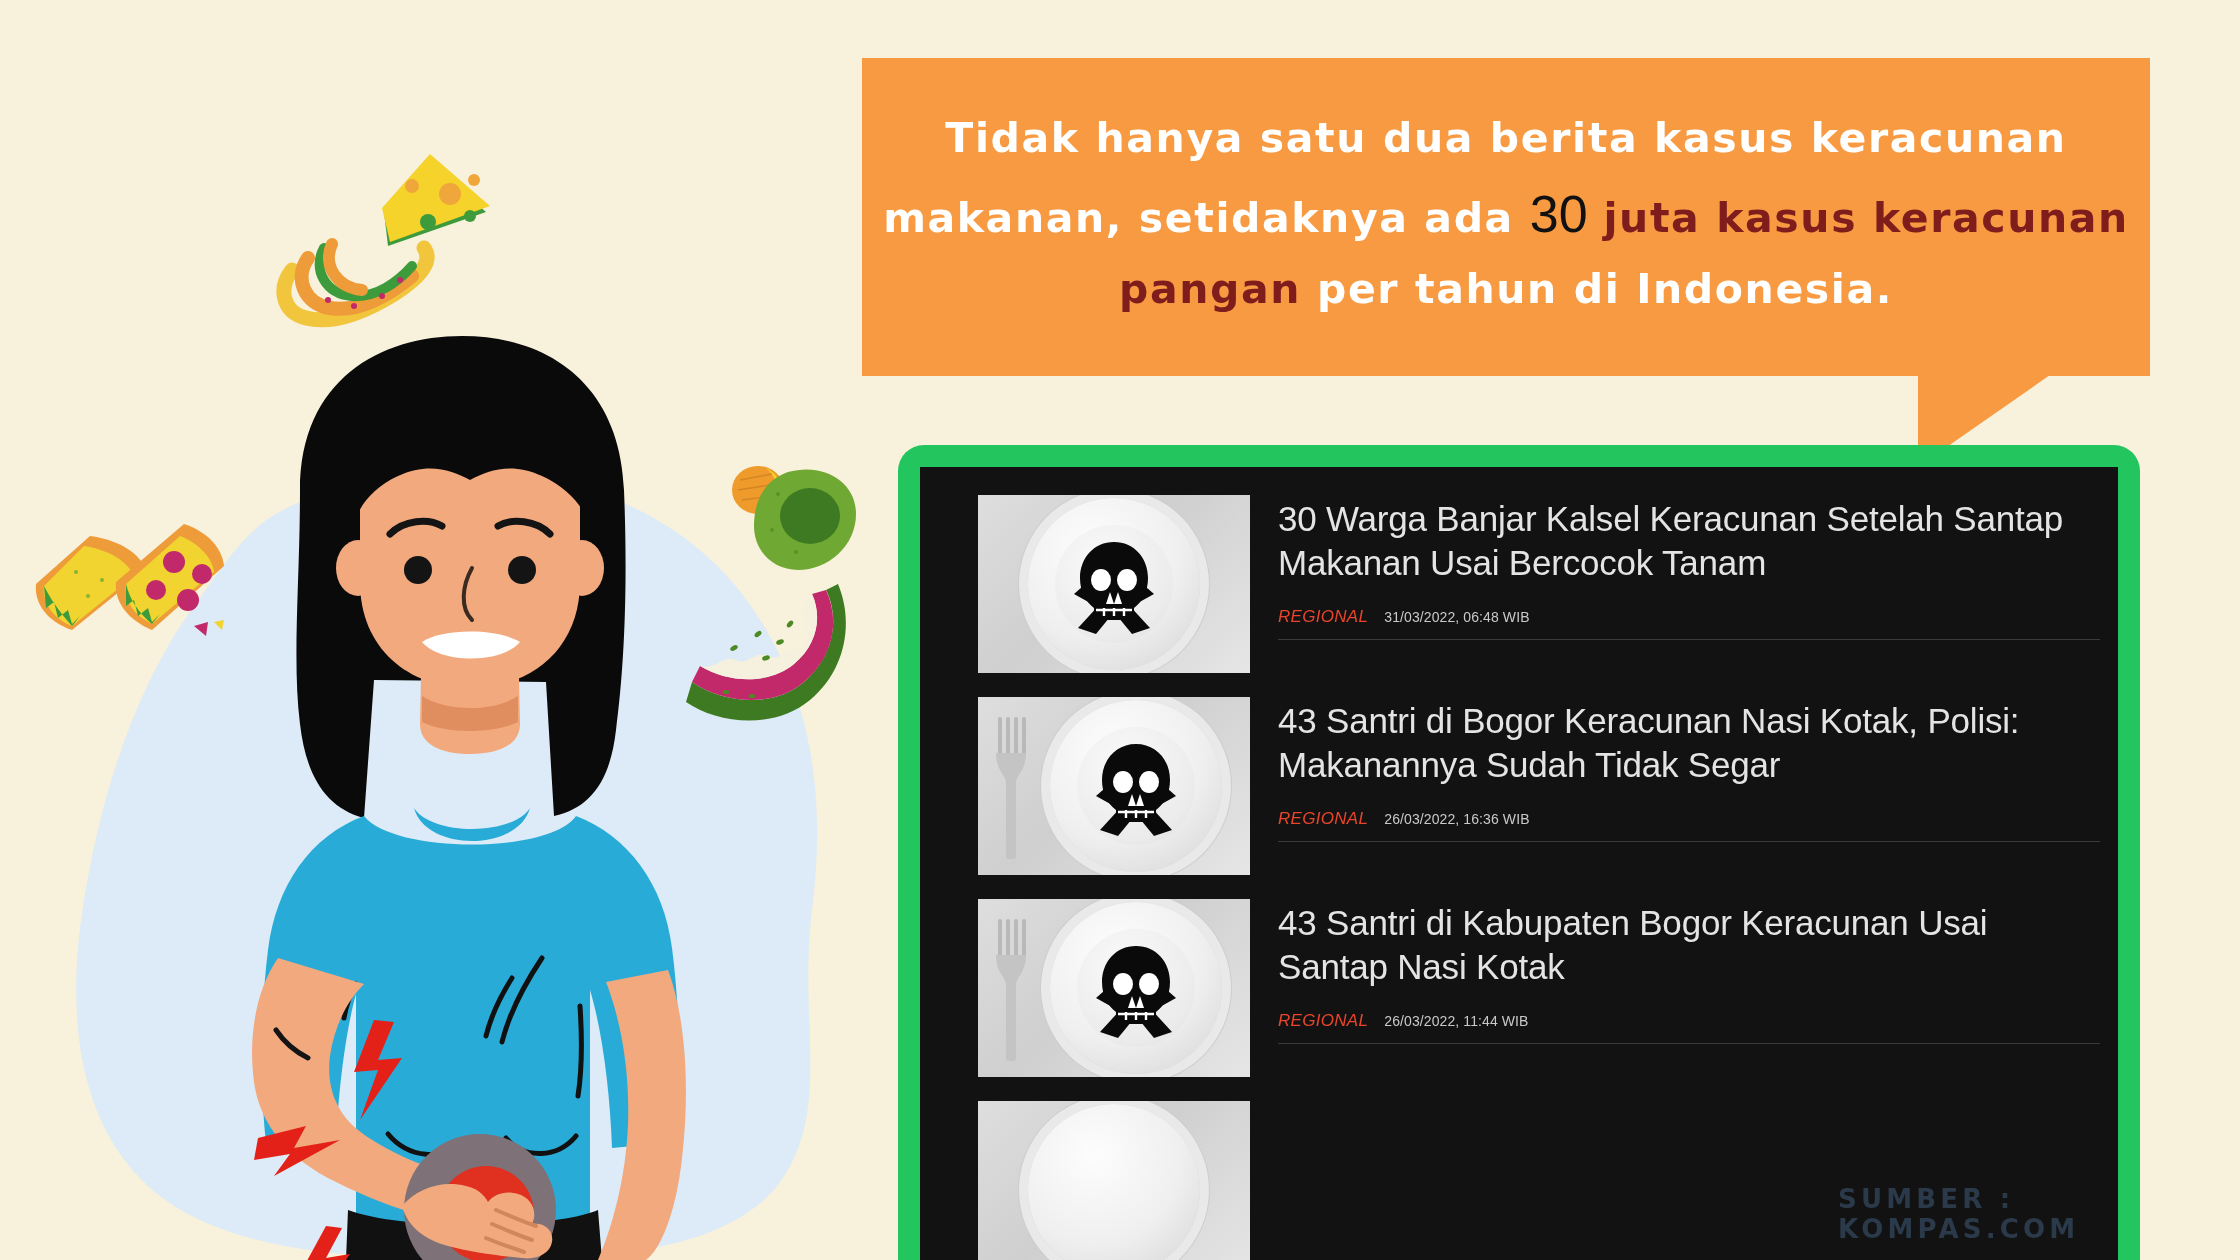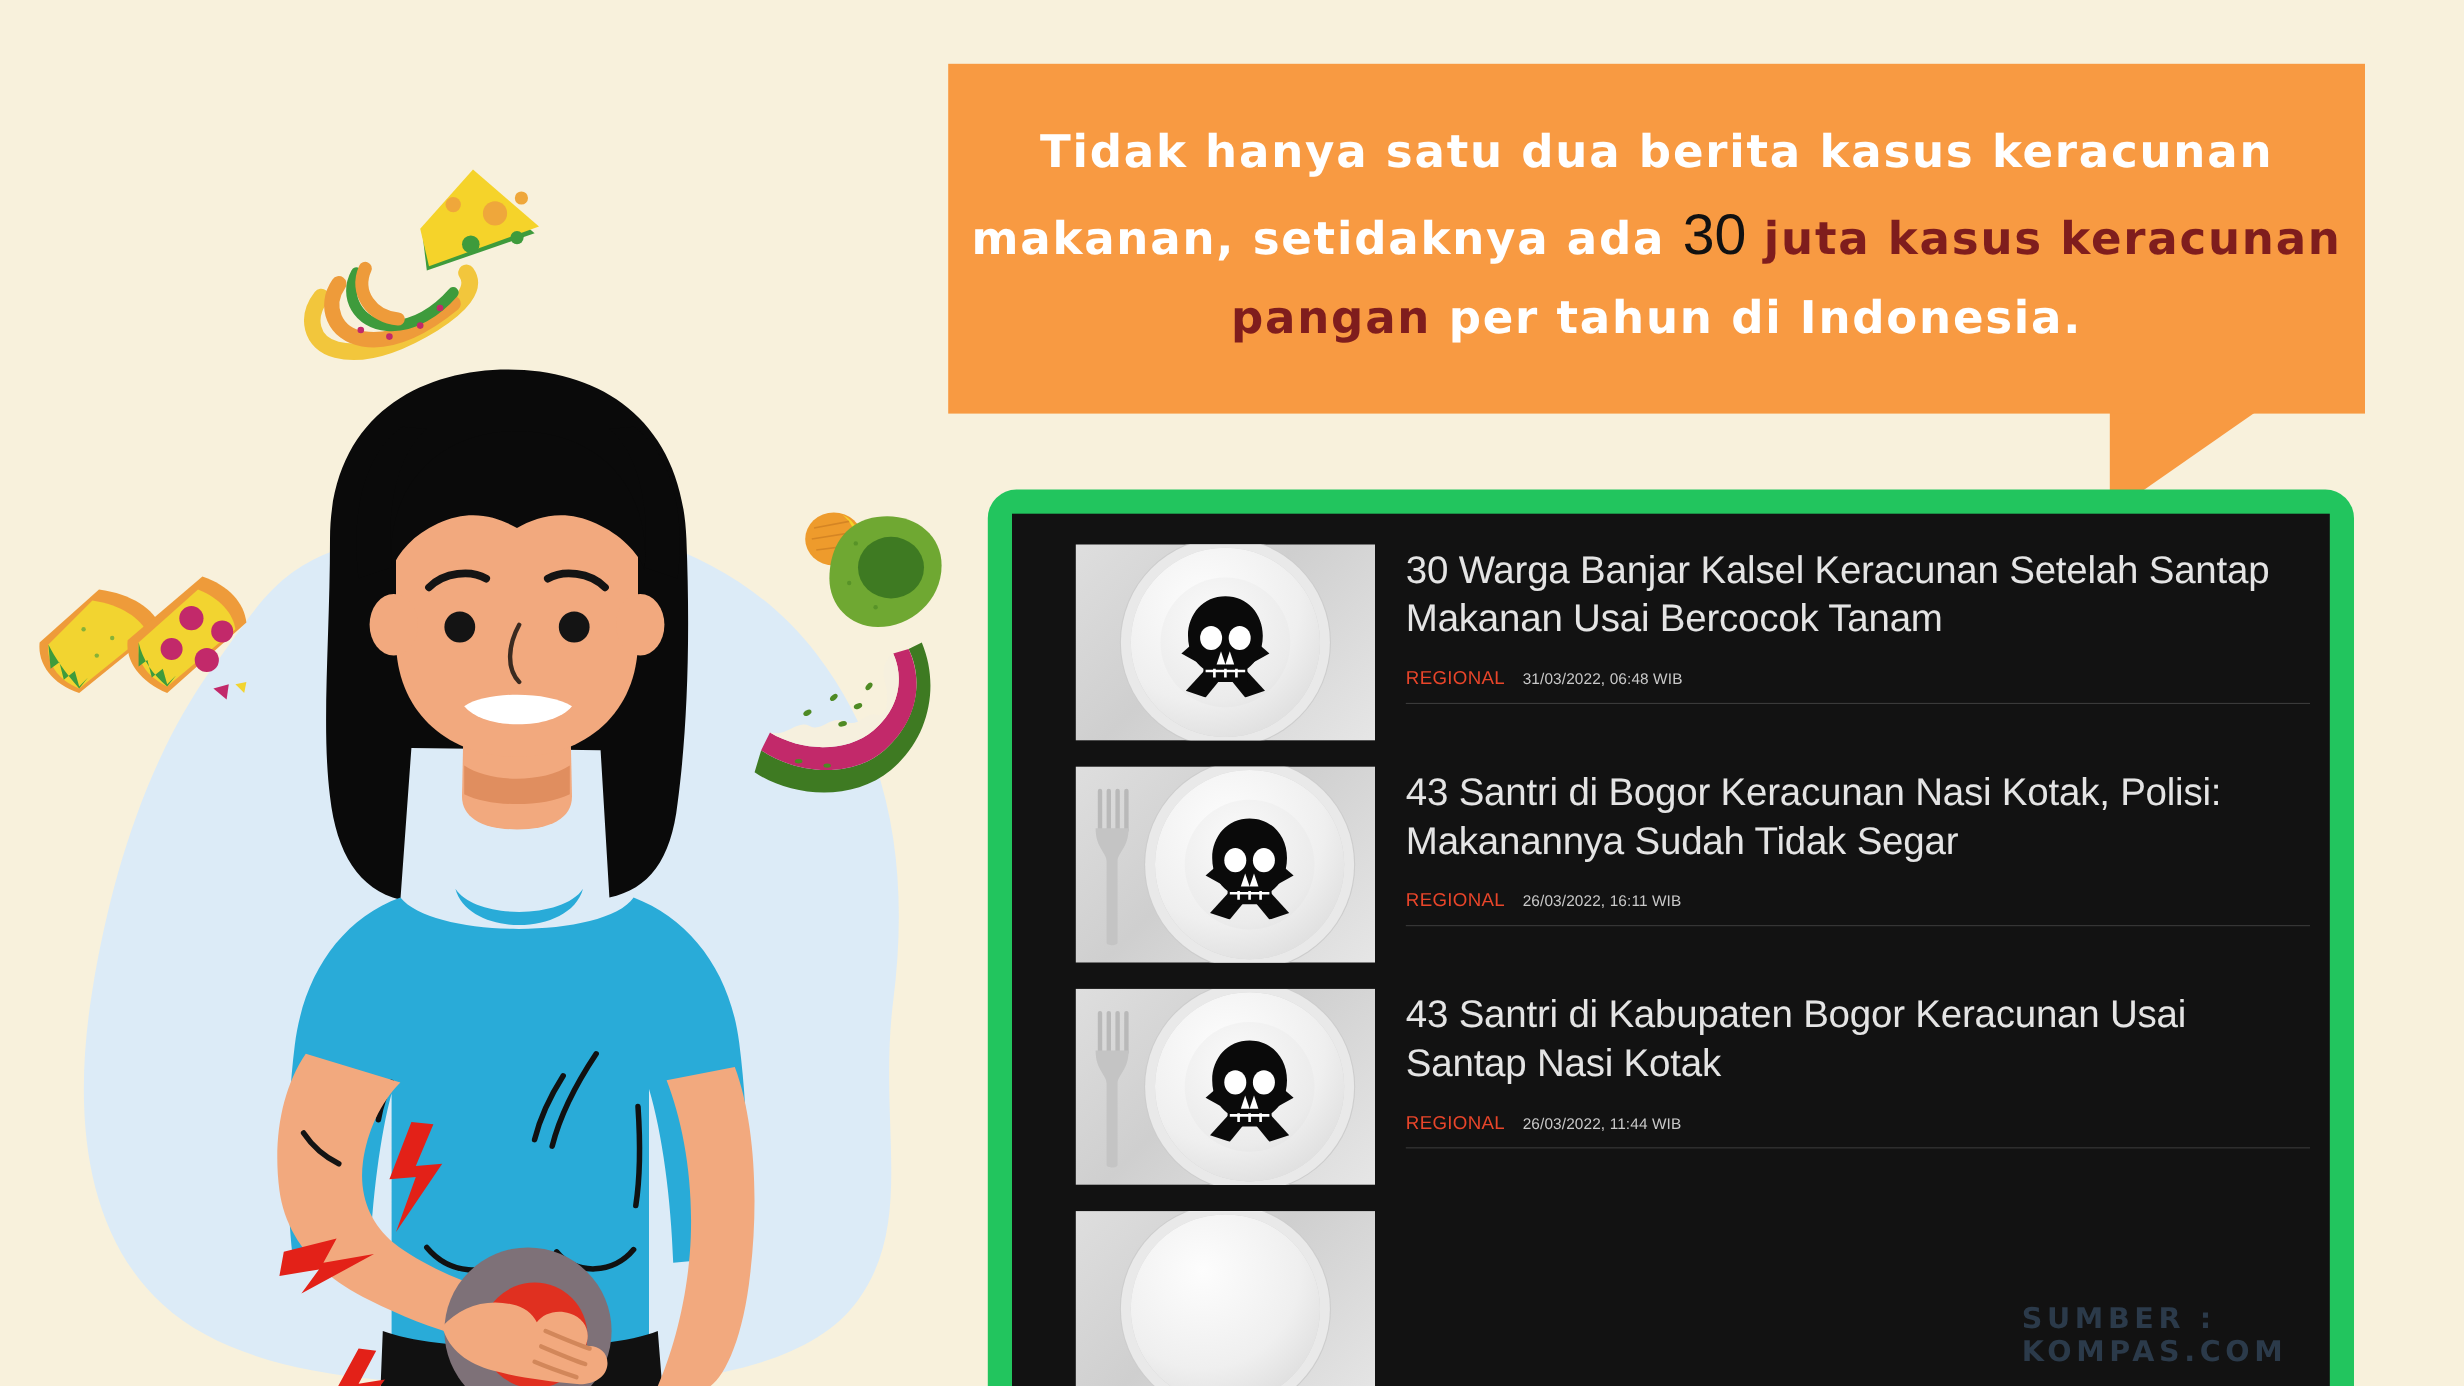--- a/index.html
+++ b/index.html
@@ -141,20 +141,21 @@
   }
   .news-meta {
     margin-top:22px;
     display:flex; align-items:baseline; gap:16px;
     font-family:"Liberation Sans", sans-serif;
   }
   .news-cat {
     color:#E8452A;
     font-size:17px;
     letter-spacing:0.3px;
+    font-style:italic;
   }
   .news-date {
     color:#c9c9c9;
     font-size:14px;
     letter-spacing:0.1px;
   }
   .news-sep {
     height:1px;
     background:#3a3a3a;
     margin-top:12px;
@@ -421,21 +422,21 @@
               <ellipse cx="67" cy="46" rx="10" ry="11" fill="#FFFFFF"></ellipse>
               <path d="M50 58 L46 70 L54 70 Z" fill="#FFFFFF"></path>
               <path d="M58 58 L62 70 L54 70 Z" fill="#FFFFFF"></path>
               <path d="M36 76 L72 76 M44 74 L44 82 M54 74 L54 82 M64 74 L64 82" stroke="#FFFFFF" stroke-width="2.4"></path>
             </svg>
           </div>
           <div class="news-body">
             <div class="news-title">43 Santri di Bogor Keracunan Nasi Kotak, Polisi: Makanannya Sudah Tidak Segar</div>
             <div class="news-meta">
               <span class="news-cat">REGIONAL</span>
-              <span class="news-date">26/03/2022, 16:11 WIB</span>
+              <span class="news-date">26/03/2022, 16:36 WIB</span>
             </div>
             <div class="news-sep"></div>
           </div>
         </div>
 
         <div class="news-item">
           <div class="news-thumb">
             <svg class="fork" viewBox="0 0 34 148">
               <rect x="4" y="4" width="4" height="40" rx="2" fill="#b9b9b9"></rect>
               <rect x="12" y="4" width="4" height="40" rx="2" fill="#b9b9b9"></rect>

